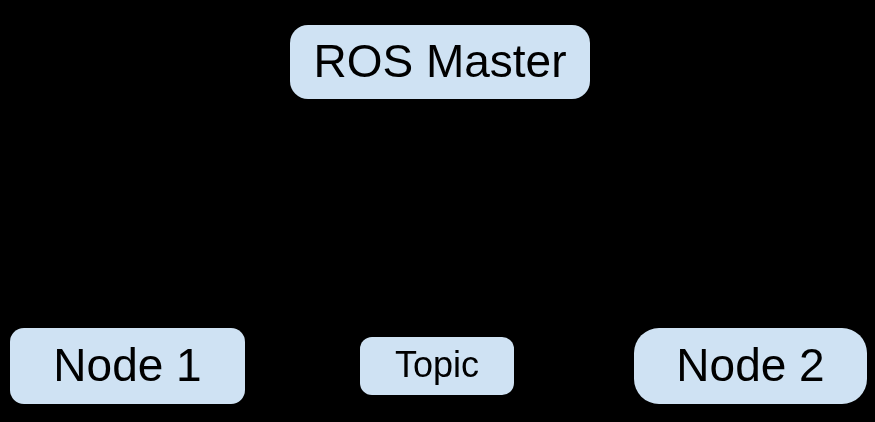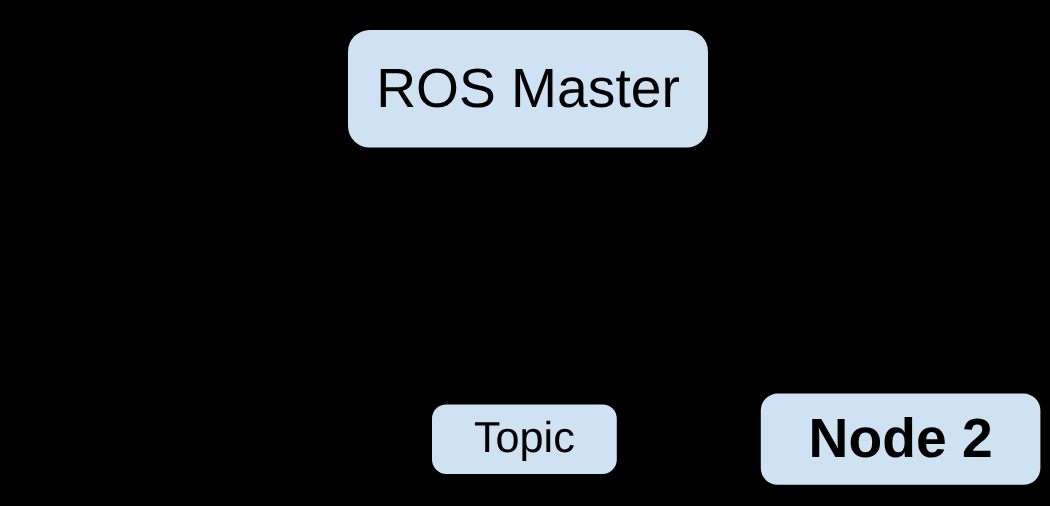--- a/index.html
+++ b/index.html
@@ -26,21 +26,21 @@
     white-space: nowrap;
   }
   .box .label {
     line-height: 1;
     padding-bottom: 2px;
   }
   .ros-master {
     left: 290px;
     top: 25px;
     width: 300px;
-    height: 98px;
+    height: 74px;
     border-radius: 18px;
     font-size: 46px;
   }
   .node-1 {
     left: 10px;
     top: 328px;
     width: 235px;
     height: 76px;
     border-radius: 14px;
     font-size: 46px;
@@ -51,34 +51,36 @@
     width: 154px;
     height: 58px;
     border-radius: 12px;
     font-size: 36px;
   }
   .node-2 {
     left: 634px;
     top: 328px;
     width: 233px;
     height: 76px;
-    border-radius: 14px;
+    border-radius: 25px;
     font-size: 46px;
-    font-weight: bold;
   }
 </style>
 </head>
 <body>
 
 <div class="canvas">
 
   <div class="box ros-master">
     <span class="label">ROS Master</span>
   </div>
 
+  <div class="box node-1">
+    <span class="label">Node 1</span>
+  </div>
 
   <div class="box topic">
     <span class="label">Topic</span>
   </div>
 
   <div class="box node-2">
     <span class="label">Node 2</span>
   </div>
 
 </div>

